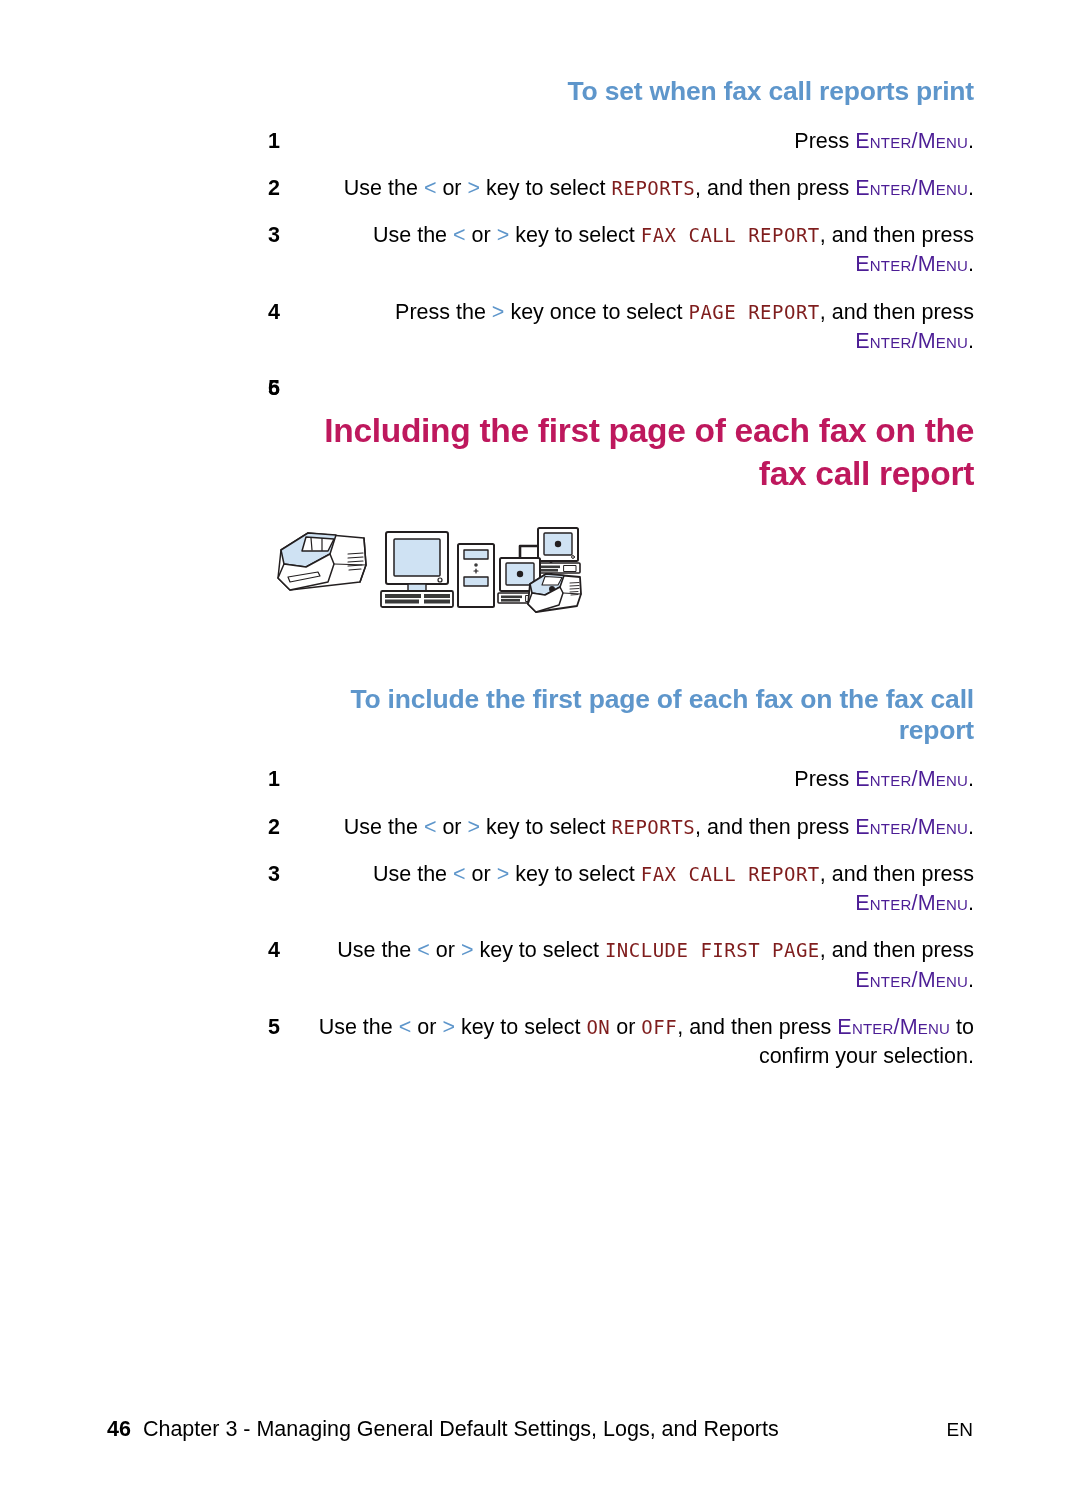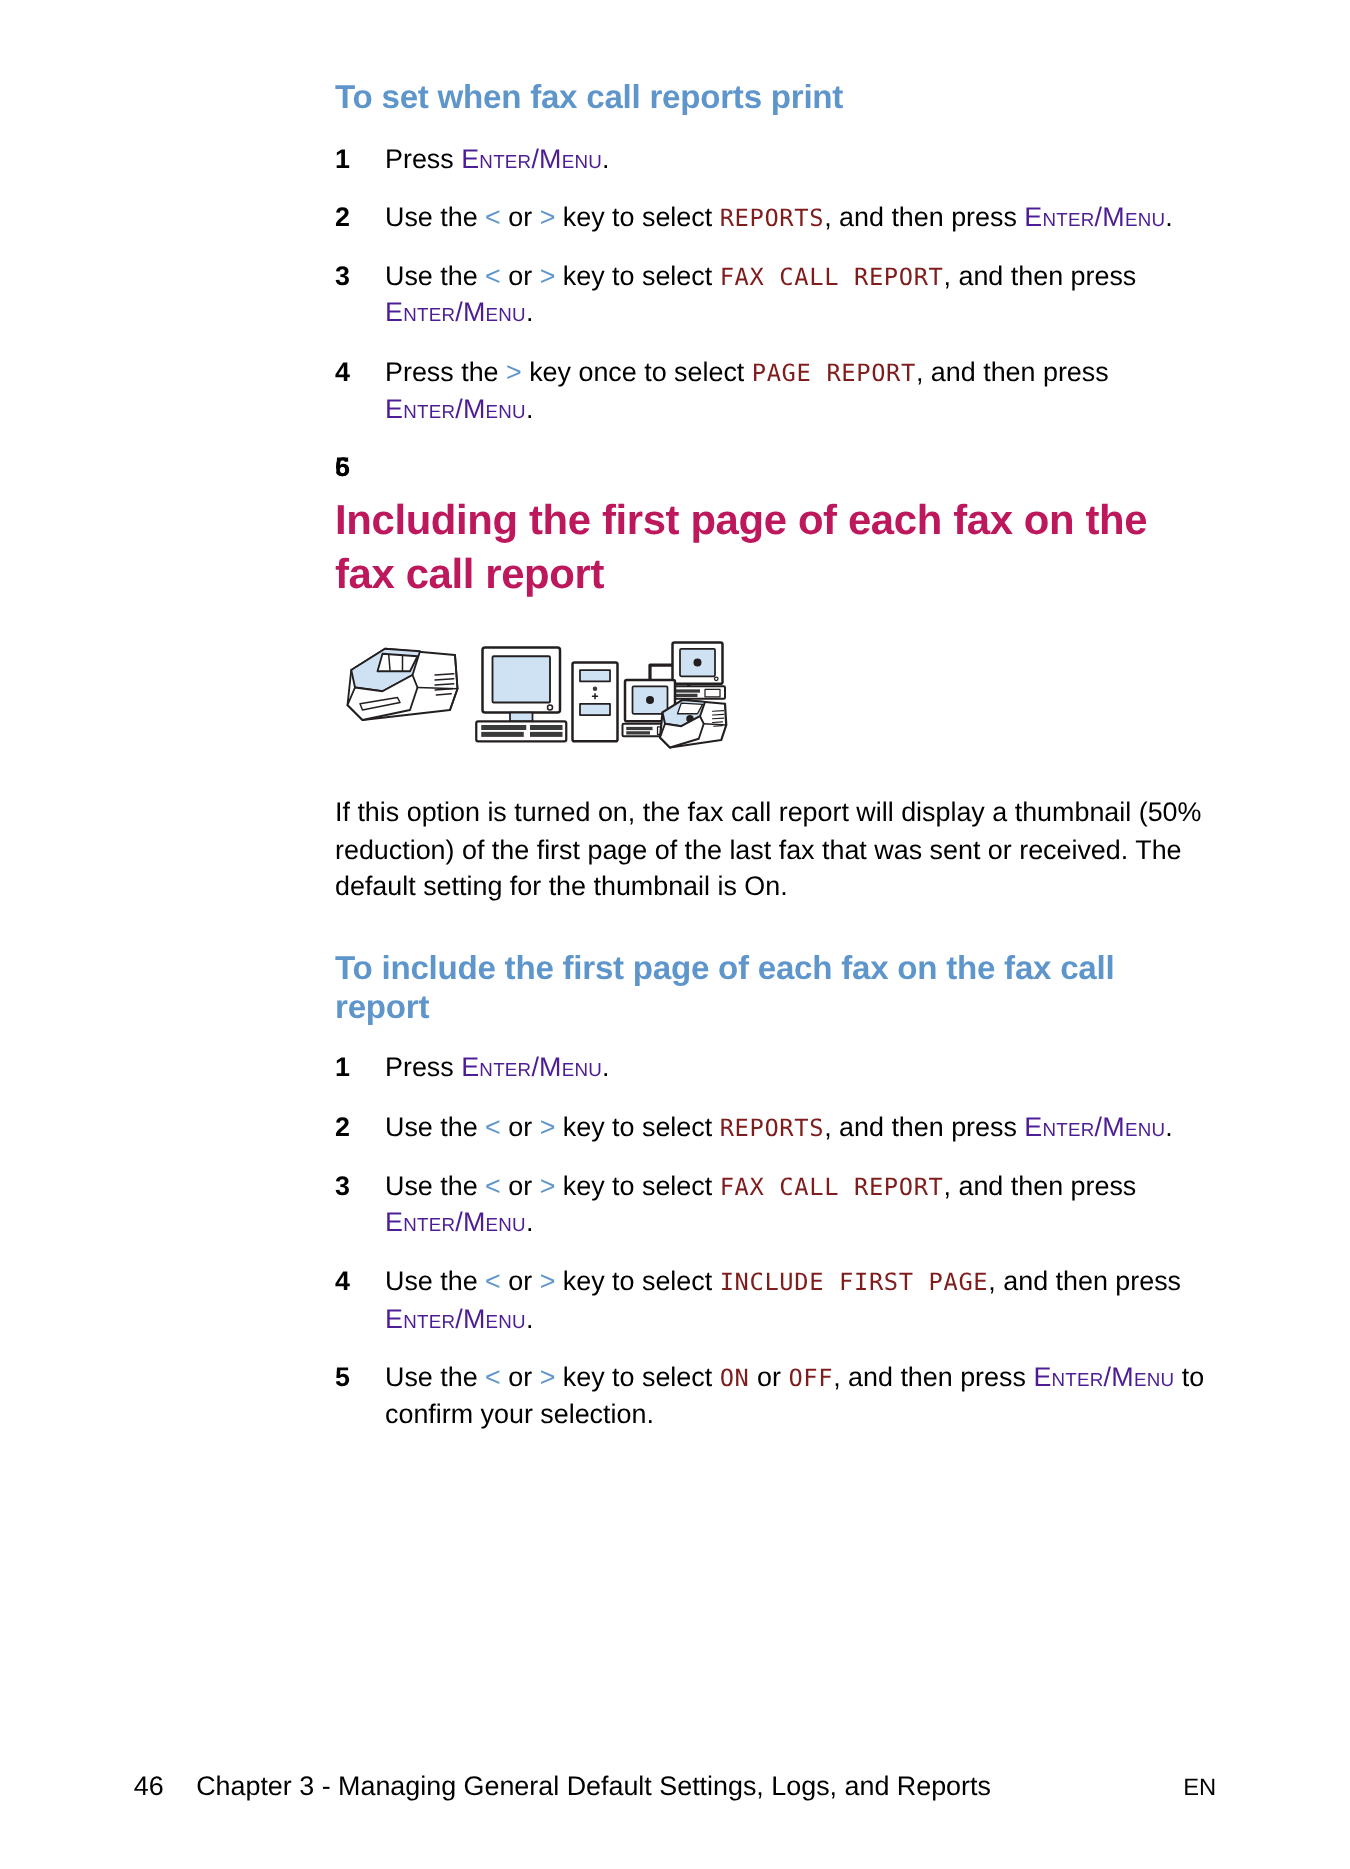--- a/index.html
+++ b/index.html
@@ -20,22 +20,23 @@
     position: absolute;
     left: 0; top: 0;
     width: 1080px;
     height: 1495px;
   }
 
   
   .content {
     position: absolute;
     left: 268px;
-    top: 62px;
+    top: 76px;
     width: 706px;
+    text-align: right;
   }
 
   
   .h2 {
     color: #5e96cb;
     font-size: 26.5px;
     font-weight: bold;
     line-height: 1.16;
     letter-spacing: -0.2px;
     margin: 0 0 20px 0;
@@ -111,22 +112,22 @@
   .footer {
     position: absolute;
     left: 107px;
     top: 1417px;
     width: 866px;
     display: flex;
     align-items: baseline;
     font-size: 21.5px;
   }
   .footer-page {
-    font-weight: normal;
-    margin-right: 26px;
+    font-weight: bold;
+    margin-right: 12px;
   }
   .footer-title { flex: 1; }
   .footer-lang { font-size: 19px; }
 </style>
 </head>
 <body>
 
 <div class="page">
 
   <div class="content">
@@ -244,21 +245,20 @@
                 <path d="M303 75 L310 74.5"></path>
               </g>
               <path d="M295 73 L313 74" stroke-width="1.1"></path>
             </g>
           </g>
 
         </g>
       </svg>
     </div>
 
-    <p class="body-para">If this option is turned on, the fax call report will display a thumbnail (50% reduction) of the first page of the last fax that was sent or received. The default setting for the thumbnail is On.</p>
 
     <div style="height:34px"></div>
 
     <h2 class="h2">To include the first page of each fax on the fax call report</h2>
 
     <ol class="steps">
         <li class="step"><span class="step-num">1</span><span><span>Press </span><span class="kc">Enter/Menu</span><span>.</span></span></li>
         <li class="step"><span class="step-num">2</span><span><span>Use the </span><span class="arrowkey">&lt;</span><span> or </span><span class="arrowkey">&gt;</span><span> key to select </span><span class="lcd">REPORTS</span><span>, and then press </span><span class="kc">Enter/Menu</span><span>.</span></span></li>
         <li class="step"><span class="step-num">3</span><span><span>Use the </span><span class="arrowkey">&lt;</span><span> or </span><span class="arrowkey">&gt;</span><span> key to select </span><span class="lcd">FAX CALL REPORT</span><span>, and then press </span><span class="kc">Enter/Menu</span><span>.</span></span></li>
         <li class="step"><span class="step-num">4</span><span><span>Use the </span><span class="arrowkey">&lt;</span><span> or </span><span class="arrowkey">&gt;</span><span> key to select </span><span class="lcd">INCLUDE FIRST PAGE</span><span>, and then press </span><span class="kc">Enter/Menu</span><span>.</span></span></li>

